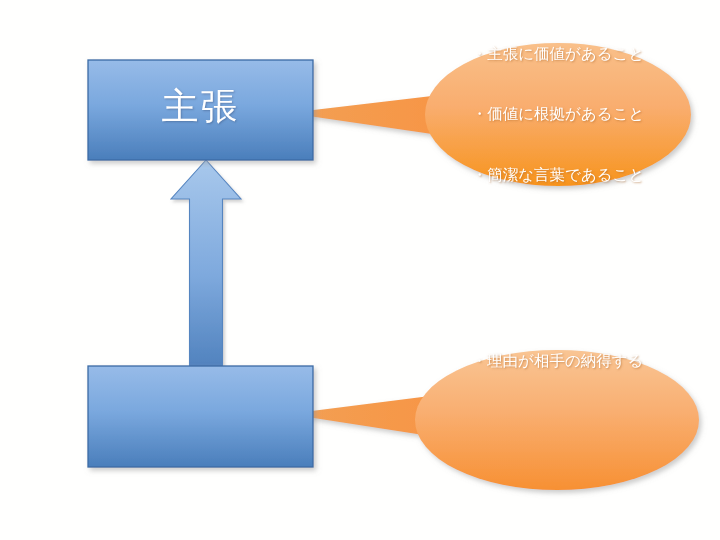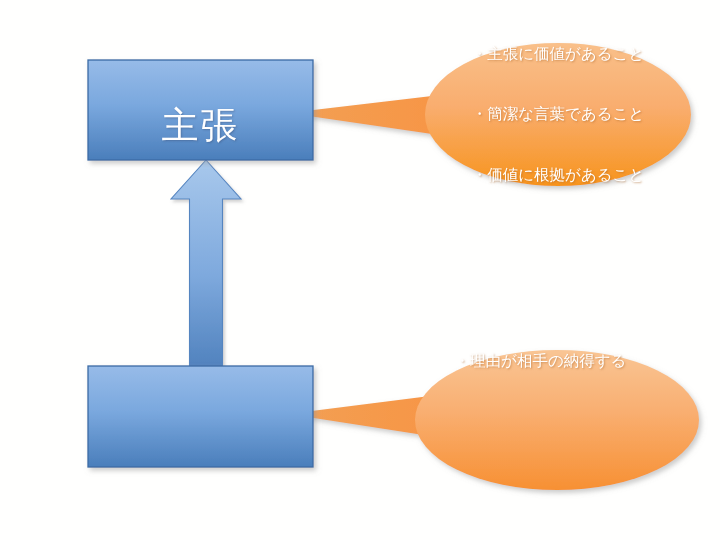--- a/index.html
+++ b/index.html
@@ -32,38 +32,38 @@
     display: flex;
     align-items: center;
     justify-content: center;
     color: #ffffff;
     font-size: 37px;
     letter-spacing: 2px;
     text-shadow: 1px 1px 2px rgba(60,80,120,0.45);
     white-space: nowrap;
     pointer-events: none;
   }
-  #claim-label  { left: 88px;  top: 76px;  width: 225px; height: 100px; }
+  #claim-label  { left: 88px;  top: 57px;  width: 225px; height: 100px; }
   #logic-label  { left: 88px;  top: 366px; width: 225px; height: 101px; }
 
   .callout-text {
     position: absolute;
     display: flex;
     flex-direction: column;
     align-items: center;
     justify-content: space-between;
     color: #ffffff;
     font-size: 15.5px;
     line-height: 1.45;
     text-shadow: 1px 1px 2px rgba(170,100,40,0.55);
     white-space: nowrap;
     pointer-events: none;
   }
   #claim-callout-text { left: 425px; top: 43px;  width: 266px; height: 143px; }
-  #logic-callout-text { left: 398px; top: 350px; width: 285px; height: 140px; gap: 48px; }
+  #logic-callout-text { left: 415px; top: 350px; width: 285px; height: 140px; gap: 48px; }
   .callout-text .line { display: block; }
 </style>
 </head>
 <body>
 
 <div id="canvas">
 
   <svg class="layer" viewBox="0 0 720 540" xmlns="http://www.w3.org/2000/svg">
     <defs>
       <linearGradient id="boxGrad" x1="0" y1="0" x2="0" y2="1">
@@ -125,21 +125,21 @@
     <g filter="url(#softShadow)">
       <rect x="88" y="366" width="225" height="101" fill="url(#boxGrad)" stroke="#3a6ba5" stroke-width="1.3"></rect>
     </g>
   </svg>
 
   <div class="box-label" id="claim-label">主張</div>
 
 
   <div class="callout-text" id="claim-callout-text">
     <span class="line">・主張に価値があること</span>
+    <span class="line">・価値に根拠があること</span>
     <span class="line">・簡潔な言葉であること</span>
-    <span class="line">・価値に根拠があること</span>
   </div>
 
   <div class="callout-text" id="logic-callout-text">
     <span class="line">・理由が相手の納得する</span>
   </div>
 
 </div>
 
 </body></html>

